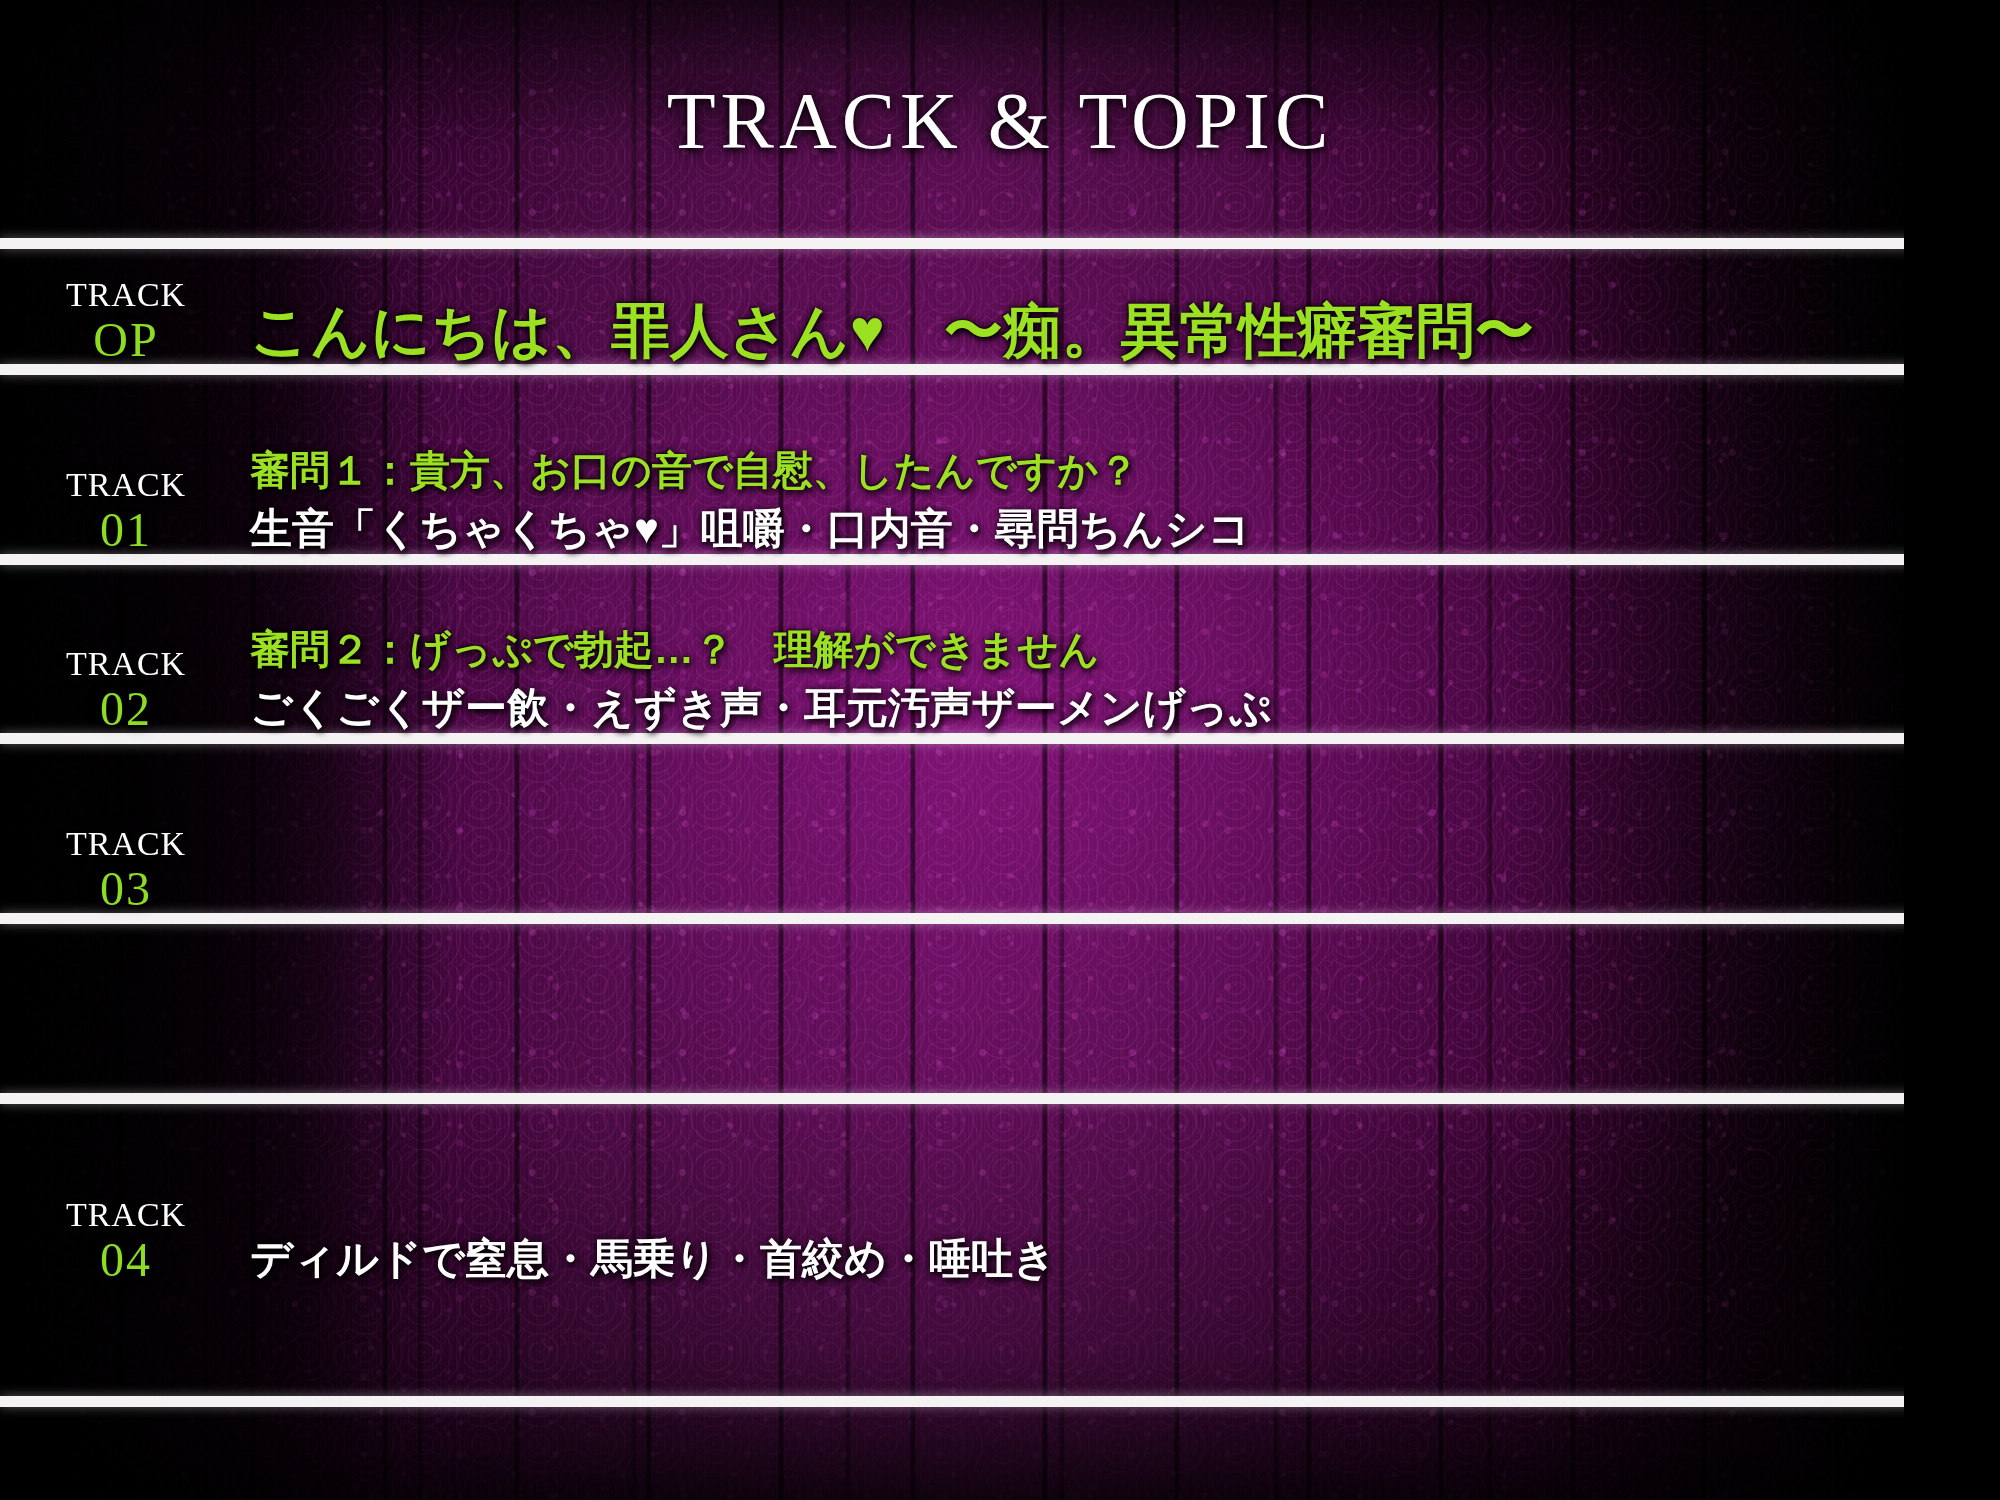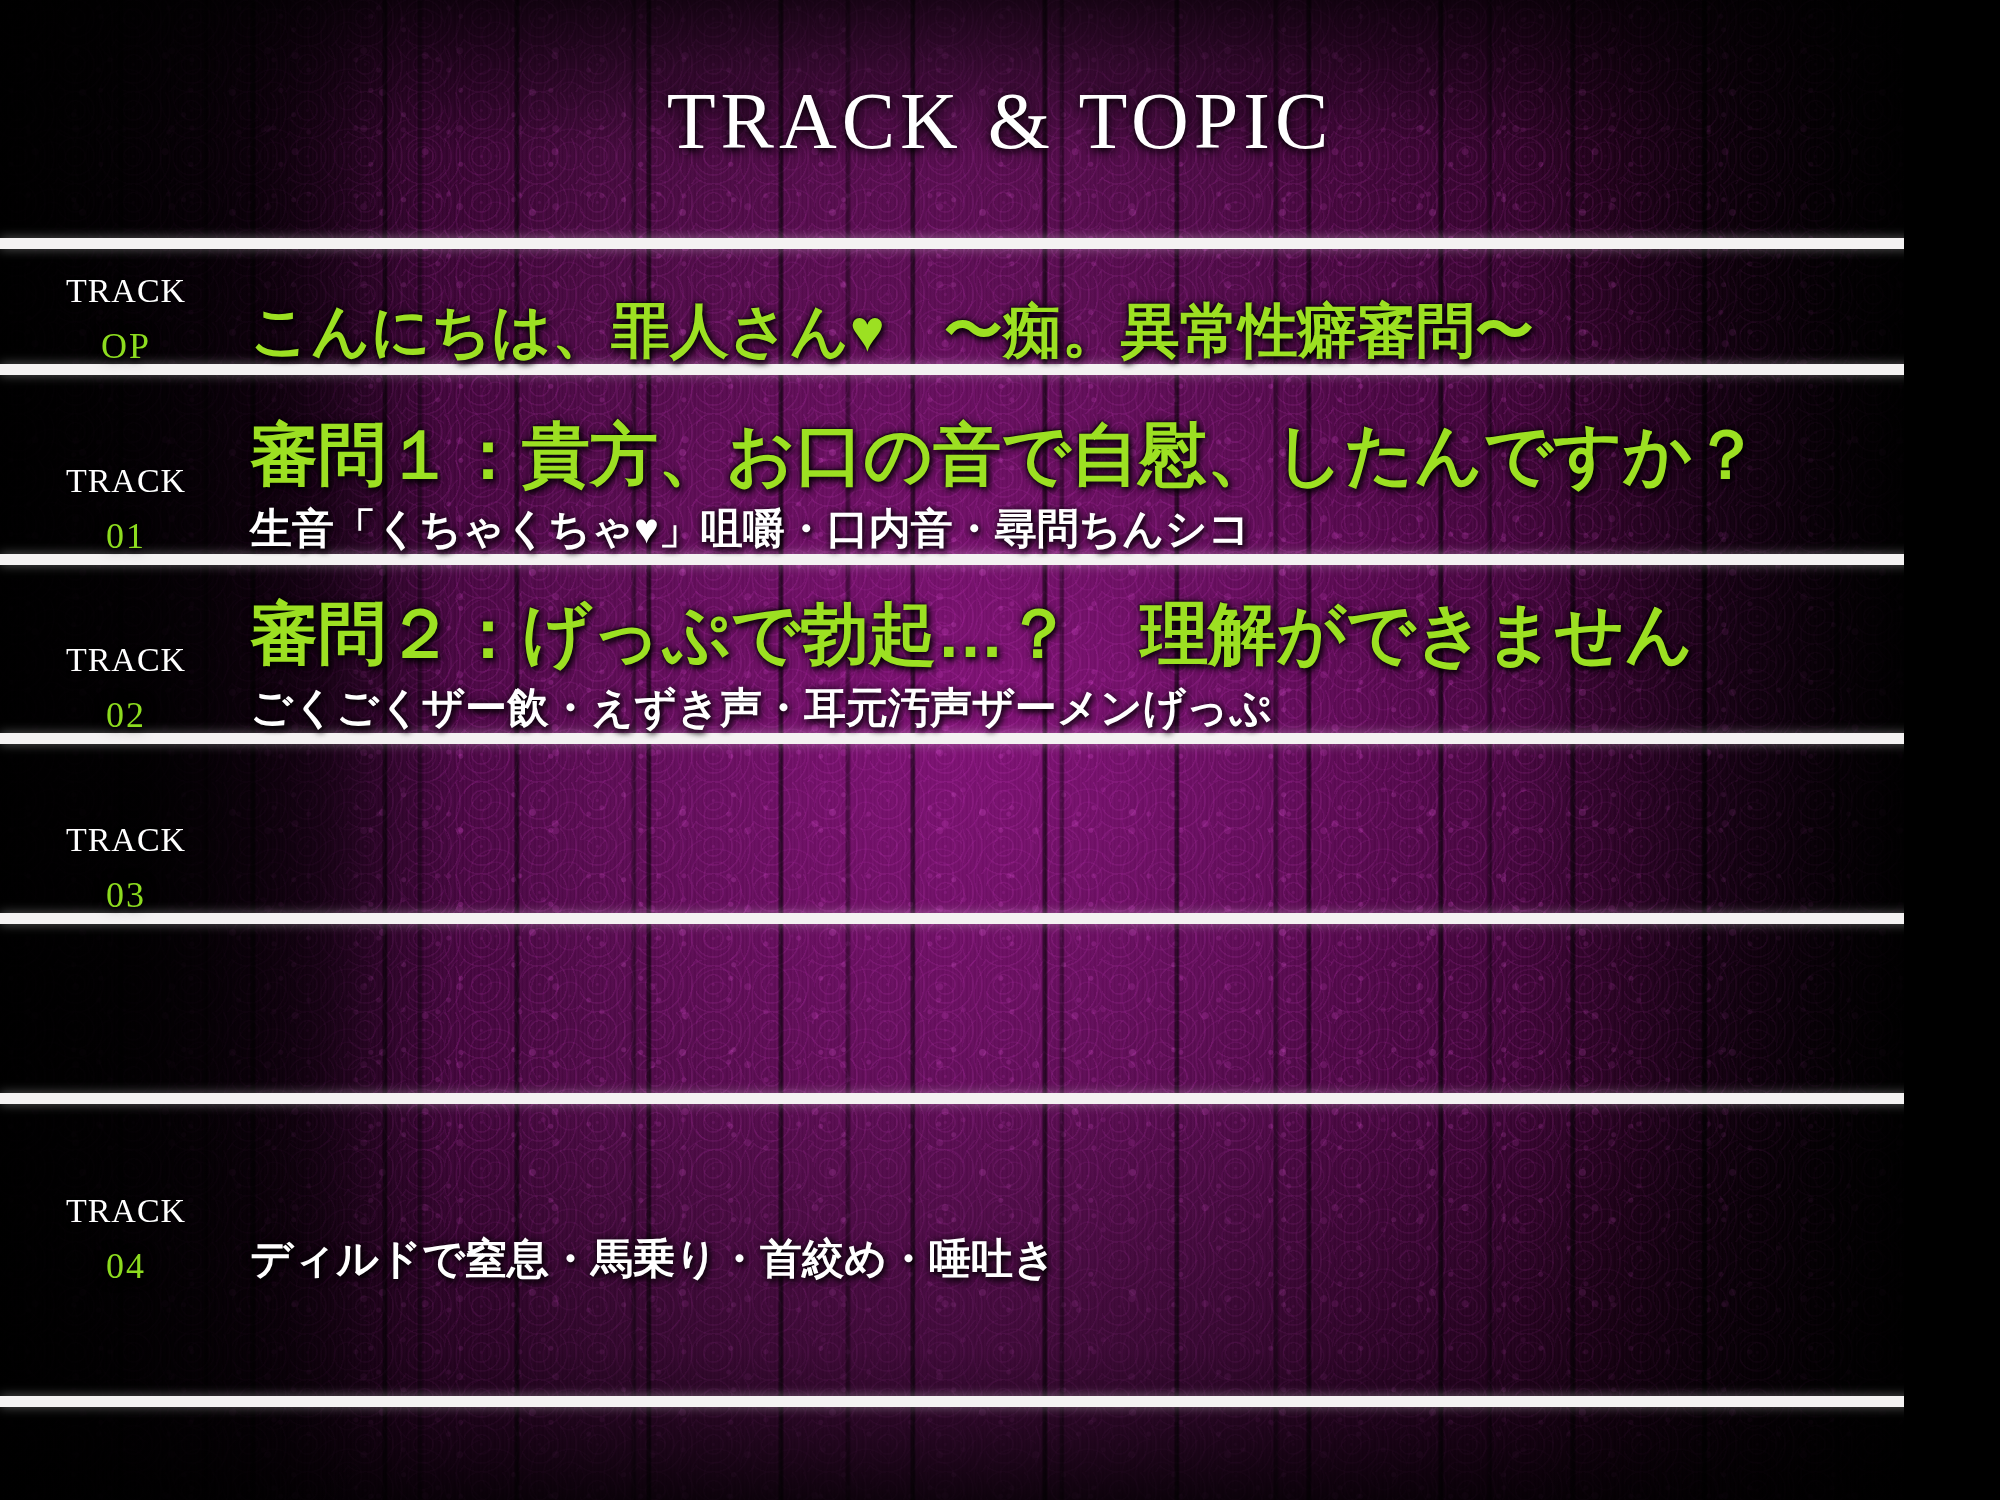--- a/index.html
+++ b/index.html
@@ -159,33 +159,33 @@
   .track-word {
     display: block;
     color: #ffffff;
     font-size: 34px;
     letter-spacing: 1px;
     text-shadow: 0 2px 5px rgba(0,0,0,0.9);
   }
   .track-num {
     display: block;
     color: #8ddc1f;
-    font-size: 36px;
-    margin-top: 20px;
+    font-size: 48px;
+    margin-top: 4px;
     letter-spacing: 2px;
     text-shadow: 0 0 14px rgba(0,0,0,0.8), 0 2px 5px rgba(0,0,0,0.95);
   }
   .track-body {
     flex: 1 1 auto;
     padding-left: 12px;
   }
   .track-title {
     color: #9ce022;
     font-weight: bold;
-    font-size: 68px;
+    font-size: 40px;
     line-height: 1.12;
     white-space: nowrap;
     text-shadow:
       0 0 10px rgba(0,0,0,0.75),
       2px 3px 6px rgba(0,0,0,0.95),
       -1px -1px 2px rgba(0,0,0,0.6);
   }
   .track-title.op { font-size: 59px; }
   .track-sub {
     color: #ffffff;

